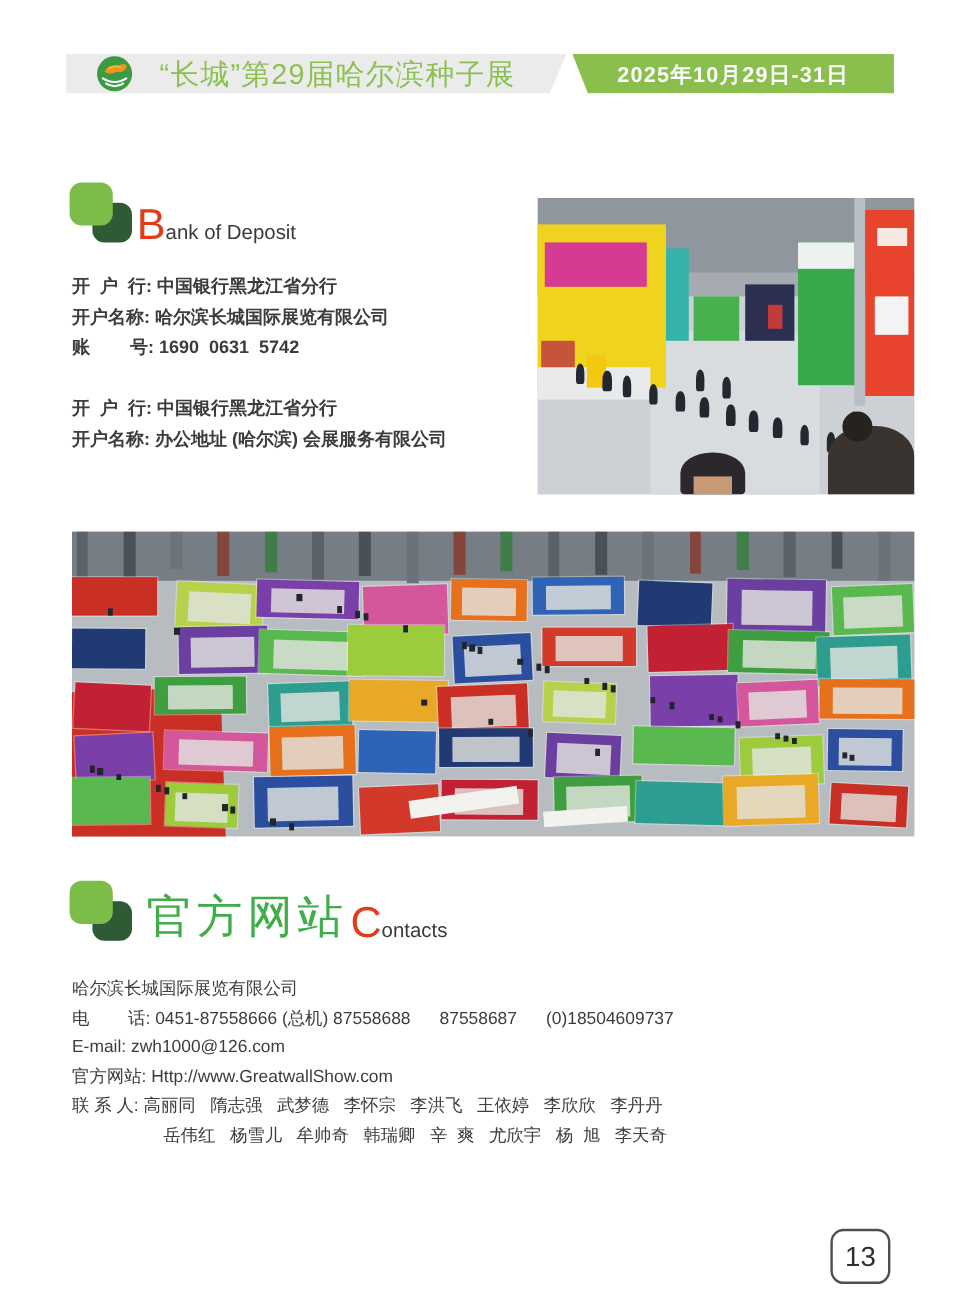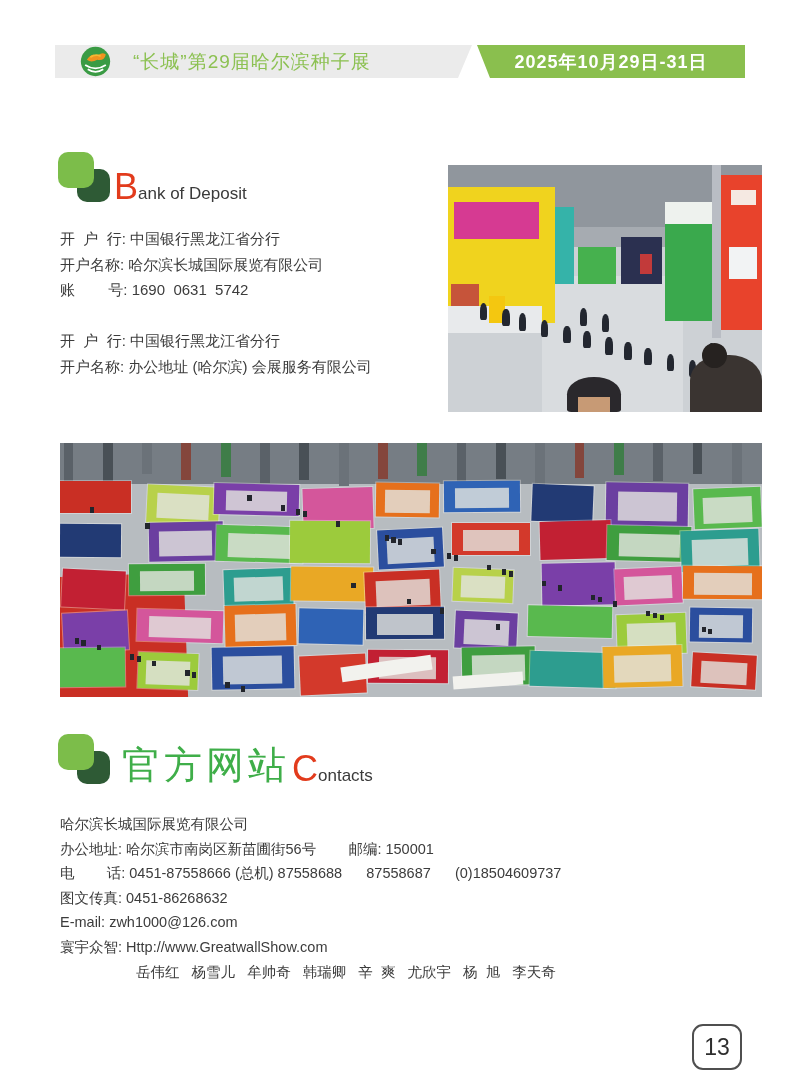--- a/index.html
+++ b/index.html
@@ -3,38 +3,38 @@
 <meta charset="utf-8">
 <style>
   html,body{margin:0;padding:0;background:#fff;}
   body{font-family:"Liberation Sans","DejaVu Sans",sans-serif;}
   .page{position:relative;width:802px;height:1089px;background:#ffffff;overflow:hidden;}
 
   
   .header-bar{position:absolute;left:55px;top:45px;width:417px;height:33px;background:#ebebeb;
     clip-path:polygon(0 0,100% 0,calc(100% - 14px) 100%,0 100%);display:flex;align-items:center;}
   .logo{margin-left:25px;width:31px;height:31px;flex:0 0 auto;}
-  .header-title{margin-left:22px;font-size:19px;color:#8cc152;letter-spacing:1px;white-space:nowrap;}
+  .header-title{margin-left:22px;font-size:24px;color:#8cc152;letter-spacing:1px;white-space:nowrap;}
   .date-badge{position:absolute;left:477px;top:45px;width:268px;height:33px;background:#8abf4e;
     clip-path:polygon(0 0,100% 0,100% 100%,13px 100%);color:#ffffff;font-size:18px;font-weight:700;
     display:flex;align-items:center;justify-content:center;letter-spacing:1px;}
 
   
   .section-head{position:absolute;left:58px;height:56px;display:flex;align-items:flex-end;}
   .leaf-icon{position:relative;width:54px;height:54px;flex:0 0 auto;}
   .leaf-dark{position:absolute;left:19px;top:17px;width:33px;height:33px;background:#2e5a35;border-radius:10px;}
   .leaf-light{position:absolute;left:0;top:0;width:36px;height:36px;background:#7cbd4a;border-radius:10px;}
   .sec-cn{font-size:38px;color:#3fae49;letter-spacing:4px;line-height:1;margin-left:10px;margin-bottom:4px;white-space:nowrap;}
   .sec-en{display:flex;align-items:baseline;margin-left:2px;margin-bottom:2px;}
   .sec-en-initial{font-size:36px;line-height:.78;color:#e23b1c;}
   .sec-en-rest{font-size:17px;color:#3a3a3a;}
 
   
   .bank-block{position:absolute;left:60px;font-size:15px;color:#3c3c3c;}
-  .bank-line{line-height:25.5px;white-space:pre-wrap;}
+  .bank-line{line-height:25.5px;white-space:pre-wrap;font-weight:bold;}
 
   
   .photo{position:absolute;overflow:hidden;}
   .photo1{left:448px;top:165px;width:314px;height:247px;background:#cdd1d5;}
   .photo2{left:60px;top:443px;width:702px;height:254px;background:#b7bcc0;}
 
   
   .contacts{position:absolute;left:60px;top:812px;font-size:14.5px;color:#3c3c3c;}
   .contact-line{line-height:24.6px;white-space:pre-wrap;}
   .contact-line.indent{padding-left:76px;}
@@ -299,22 +299,21 @@
     </div>
     <div class="sec-cn">官方网站</div>
     <div class="sec-en">
       <span class="sec-en-initial">C</span>
       <span class="sec-en-rest">ontacts</span>
     </div>
   </div>
 
   <div class="contacts">
     <div class="contact-line">哈尔滨长城国际展览有限公司</div>
-    <div class="contact-line">办公地址: 哈尔滨市南岗区新苗圃街56号        邮编: 150001</div>
     <div class="contact-line">电        话: 0451-87558666 (总机) 87558688      87558687      (0)18504609737</div>
-    <div class="contact-line">图文传真: 0451-86268632</div>
     <div class="contact-line">E-mail: zwh1000@126.com</div>
-    <div class="contact-line">寰宇众智: Http://www.GreatwallShow.com</div>
+    <div class="contact-line">官方网站: Http://www.GreatwallShow.com</div>
+    <div class="contact-line">联 系 人: 高丽同   隋志强   武梦德   李怀宗   李洪飞   王依婷   李欣欣   李丹丹</div>
     <div class="contact-line indent">岳伟红   杨雪儿   牟帅奇   韩瑞卿   辛  爽   尤欣宇   杨  旭   李天奇</div>
   </div>
 
   <div class="page-num">13</div>
 </div>
 
 </body></html>

